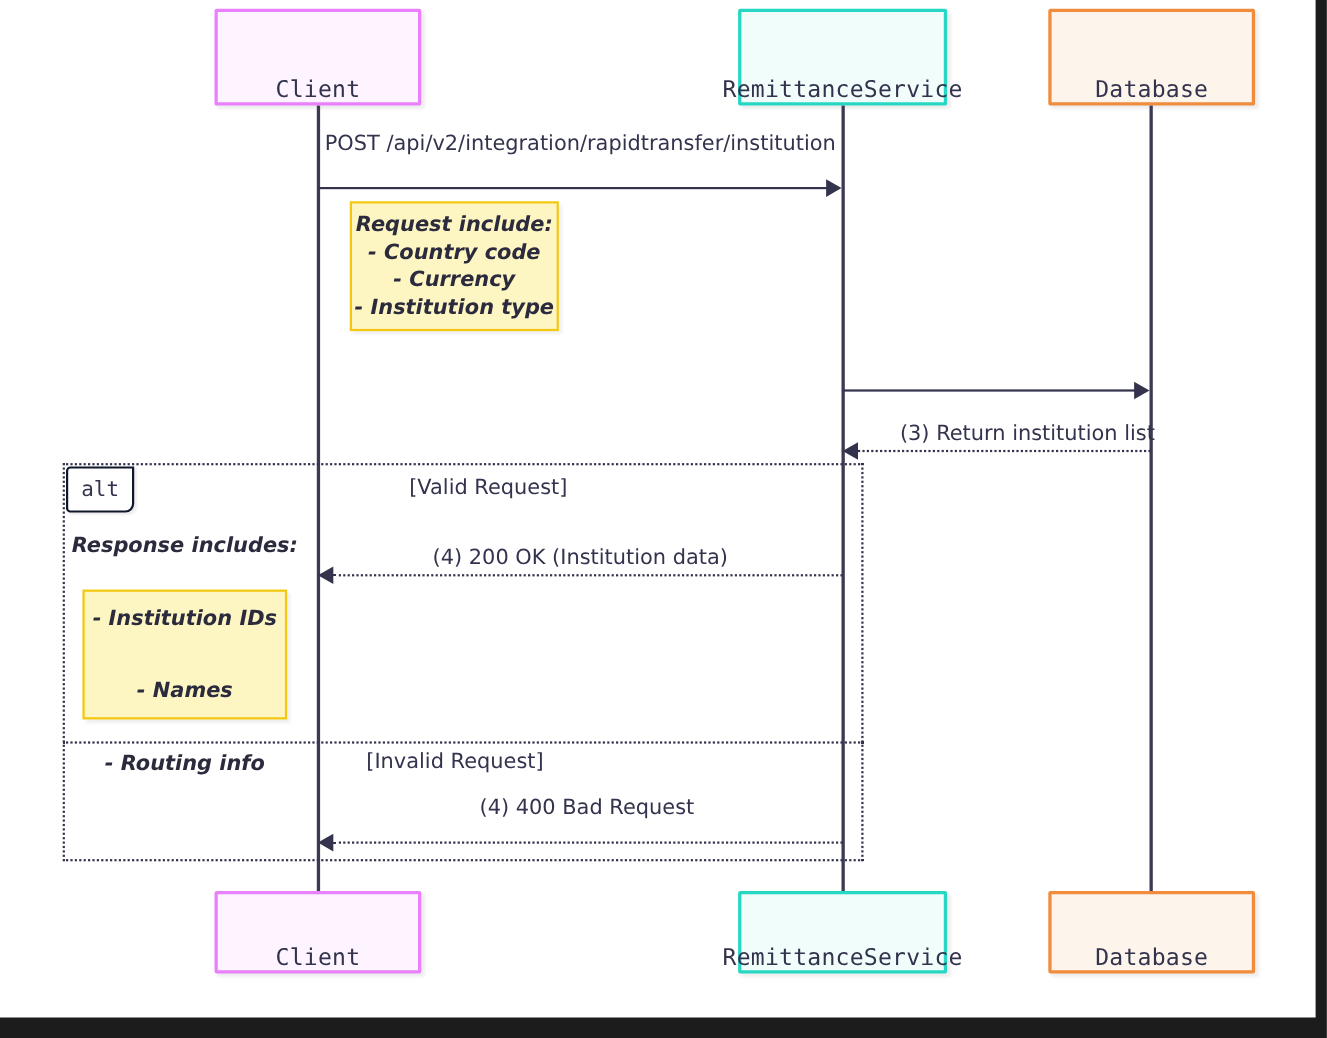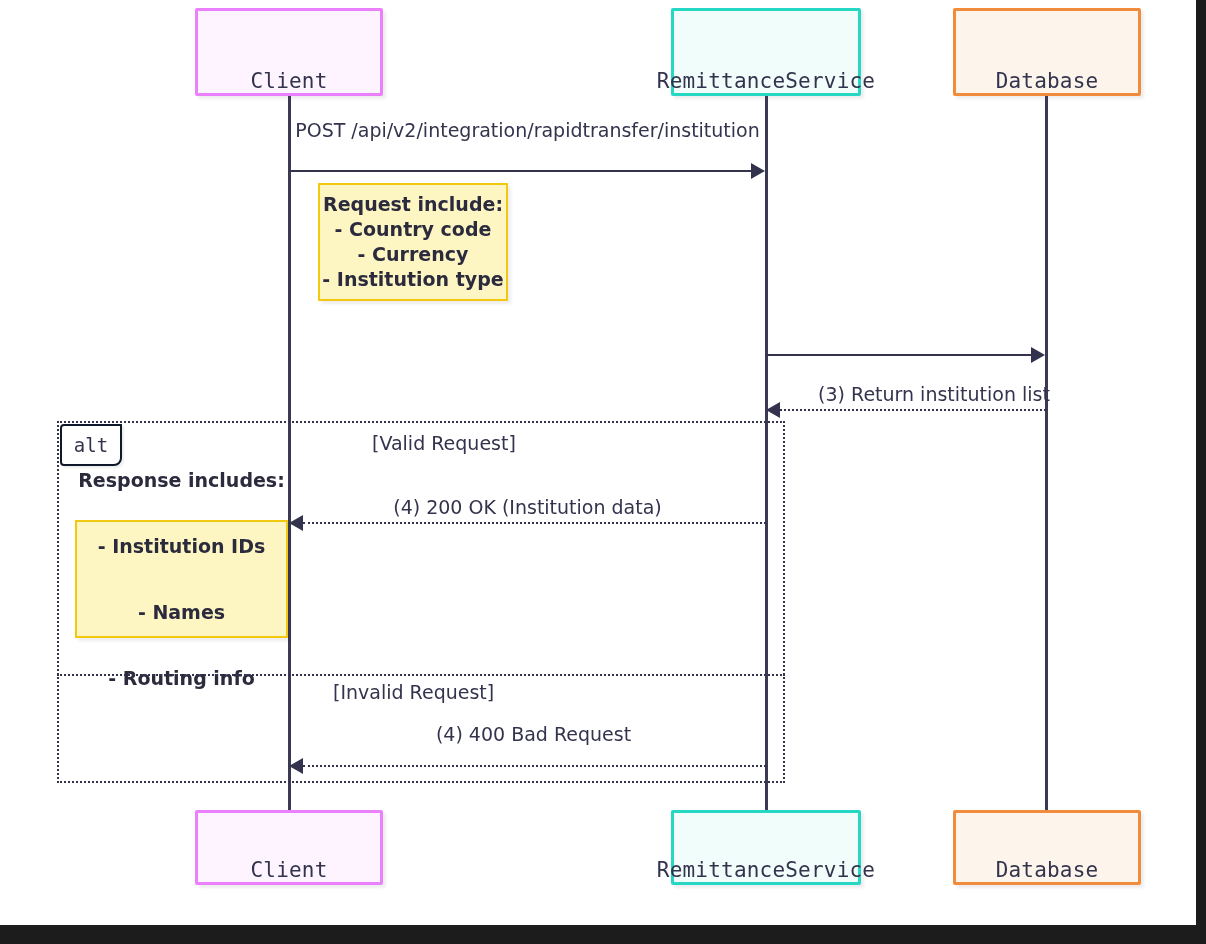--- a/index.html
+++ b/index.html
@@ -72,20 +72,21 @@
     align-items: center;
     justify-content: center;
     box-shadow: 3px 3px 3px rgba(0,0,0,0.07);
   }
   .note-line {
     font-size: 19px;
     font-weight: bold;
     color: #2b2b3d;
     line-height: 25px;
     white-space: nowrap;
+    font-style: italic;
   }
   .frag-box {
     position: absolute;
     border: 2.5px dotted #33334d;
     background: transparent;
   }
   .frag-divider {
     position: absolute;
     height: 0;
     border-top: 2.5px dotted #33334d;
@@ -162,21 +163,21 @@
   </div>
 
   <div class="frag-cond" style="left:372px; top:432px;">[Valid Request]</div>
 
   <div class="msg-text" style="left:289px; top:495px; width:477px;">
     <div>(4) 200 OK (Institution data)</div>
   </div>
   <div class="msg-line dotted" style="left:303px; top:522px; width:463px;"></div>
   <div class="arrow-head left" style="left:289px; top:515px;"></div>
 
-  <div class="note-box" style="left:75px; top:520px; width:213px; height:118px;gap:41px;">
+  <div class="note-box" style="left:75px; top:536px; width:186px; height:118px;gap:41px;">
     <span class="note-line">Response includes:</span>
     <span class="note-line">- Institution IDs</span>
     <span class="note-line">- Names</span>
     <span class="note-line">- Routing info</span>
   </div>
 
   <div class="frag-divider" style="left:57px; top:674px; width:728px;"></div>
 
   <div class="frag-cond" style="left:333px; top:681px;">[Invalid Request]</div>
 

